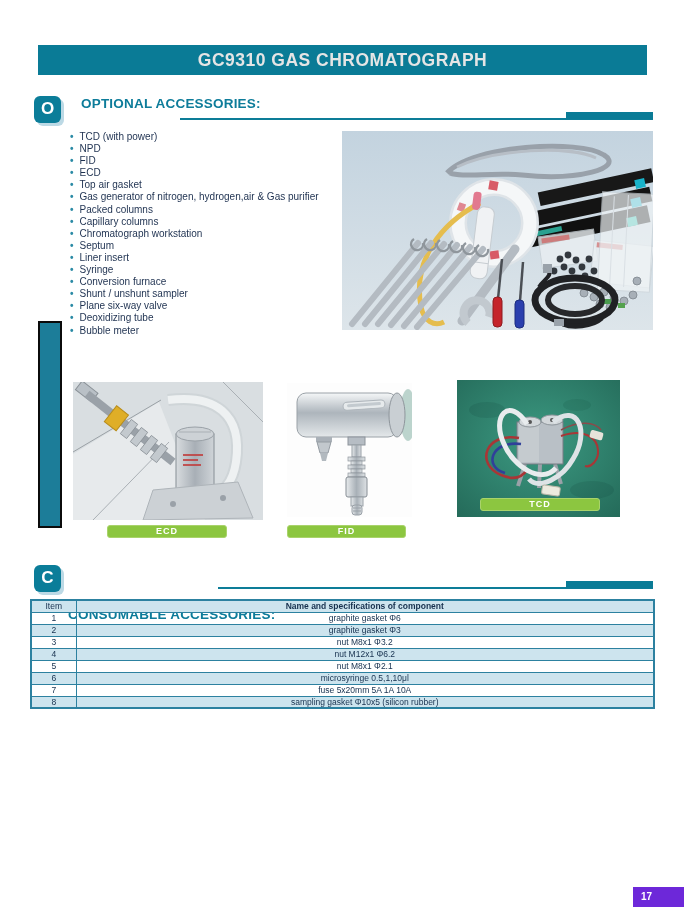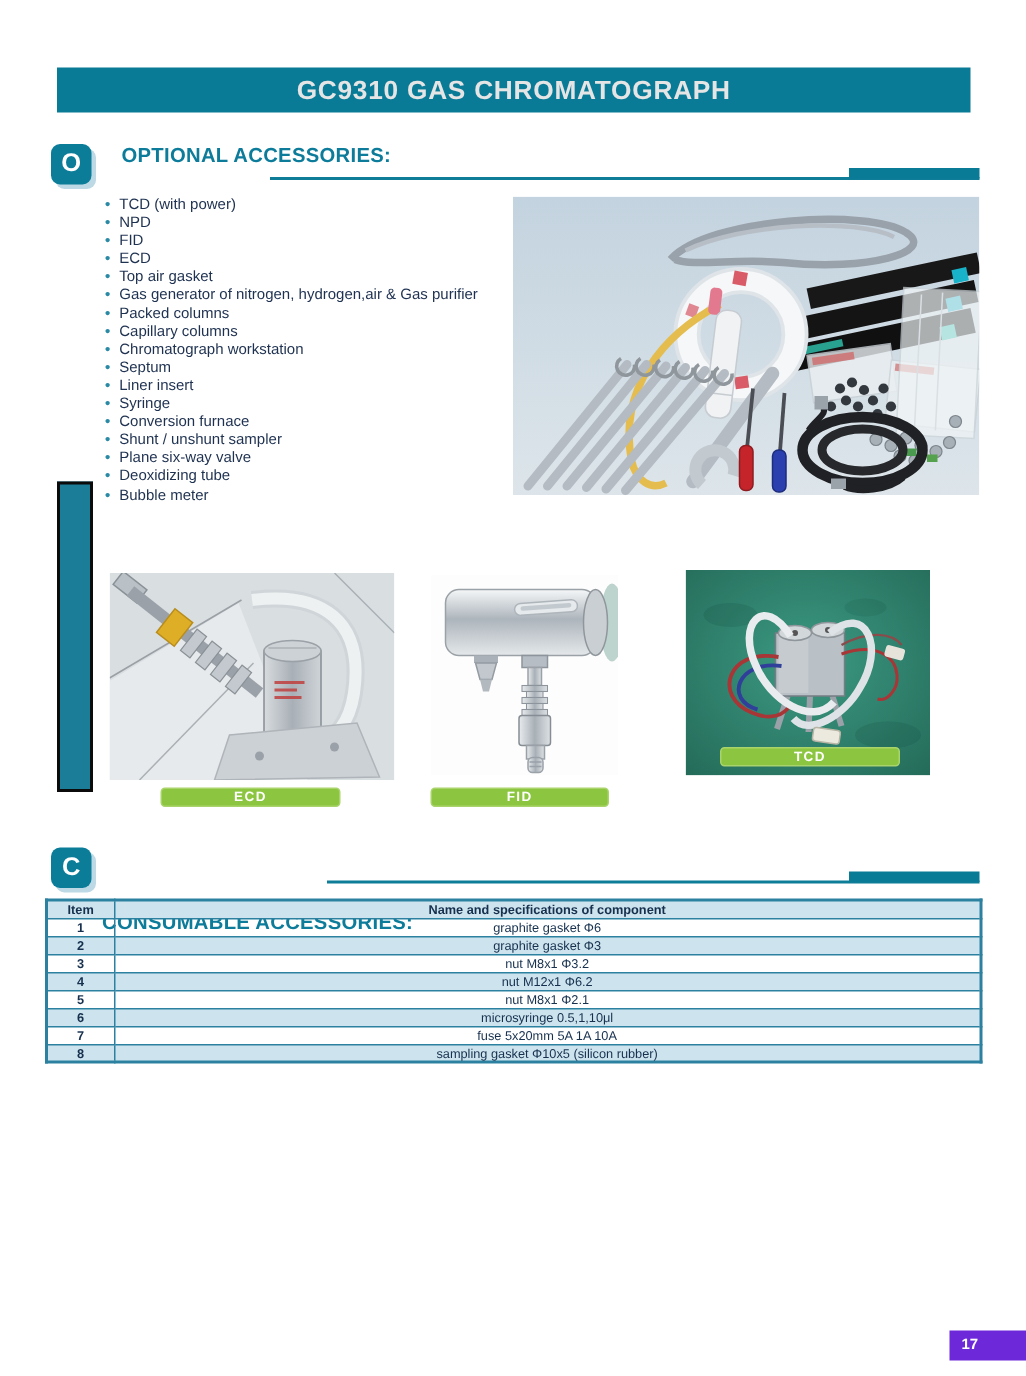--- a/index.html
+++ b/index.html
@@ -38,21 +38,21 @@
     border-radius:3px; color:#fff; font-weight:bold; font-size:9px; letter-spacing:1px;
     text-align:center; line-height:11px; }
 
   
   table.ctable { position:absolute; left:30px; top:599px; width:625px; border-collapse:collapse;
     table-layout:fixed; }
   table.ctable td, table.ctable th { border:1px solid #2c81a0; height:12px; font-size:8.5px;
     color:#16304e; text-align:center; vertical-align:middle; padding:0; line-height:1; }
   table.ctable { border:2px solid #2c81a0; }
   table.ctable th { font-weight:bold; background:#cde4ee; }
-  table.ctable .c-item { width:45px; font-weight:bold;text-align:center; }
+  table.ctable .c-item { width:45px; font-weight:normal;text-align:center; }
   table.ctable tr.alt td { background:#cde4ee; }
 
   
   .pageno { position:absolute; left:633px; top:887px; width:51px; height:20px; background:#6d28d9;
     color:#fff; font-weight:bold; font-size:10px; line-height:20px; padding-left:8px; }
 </style>
 </head>
 <body>
 
 <div id="page">

